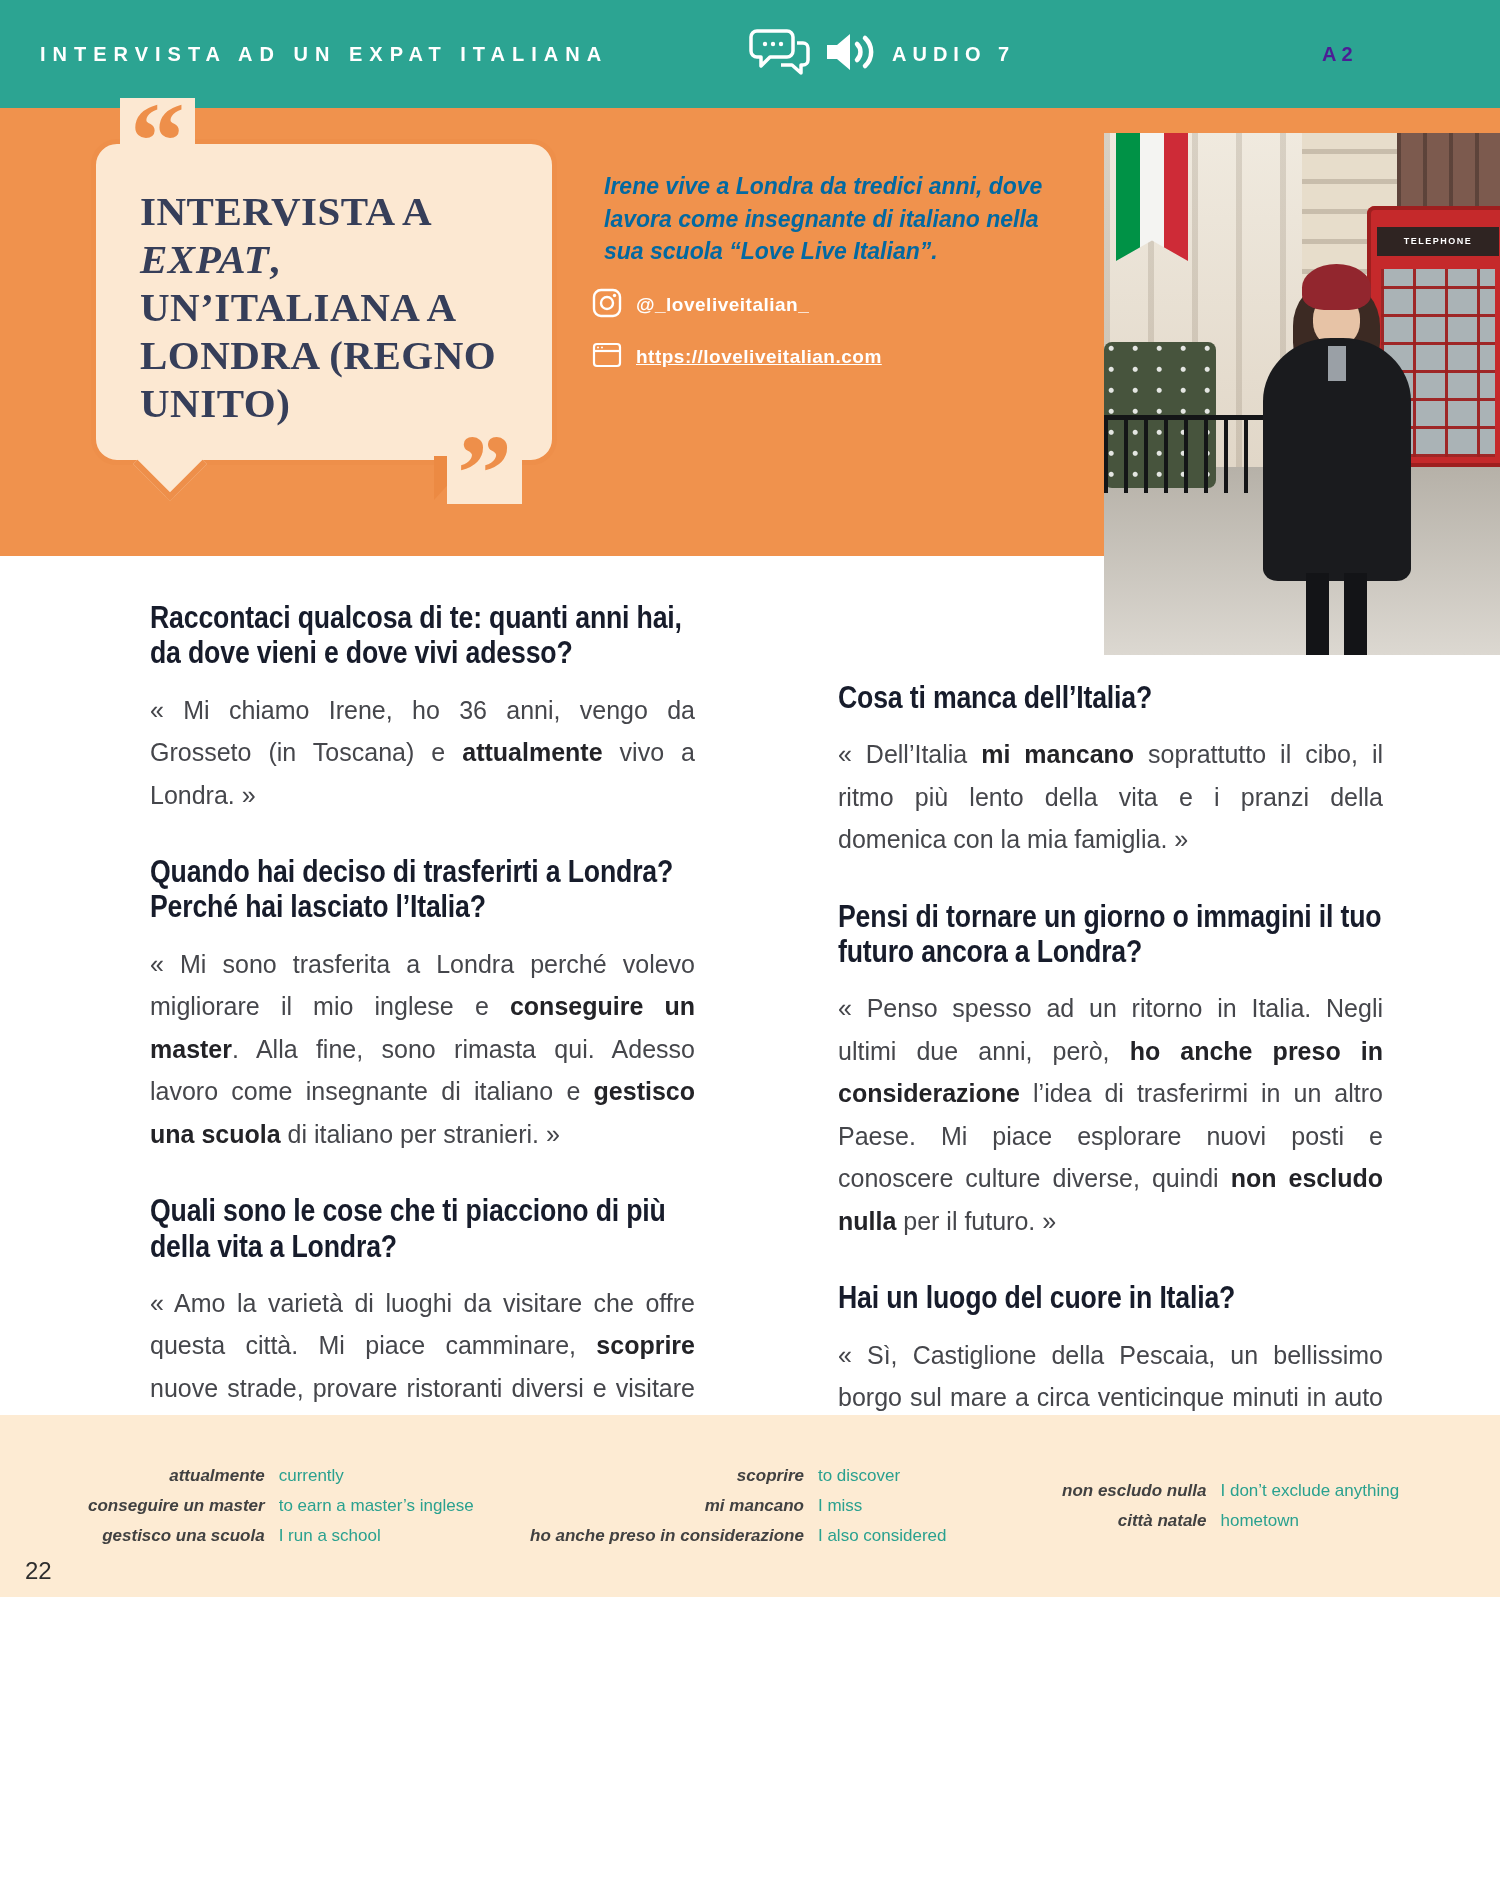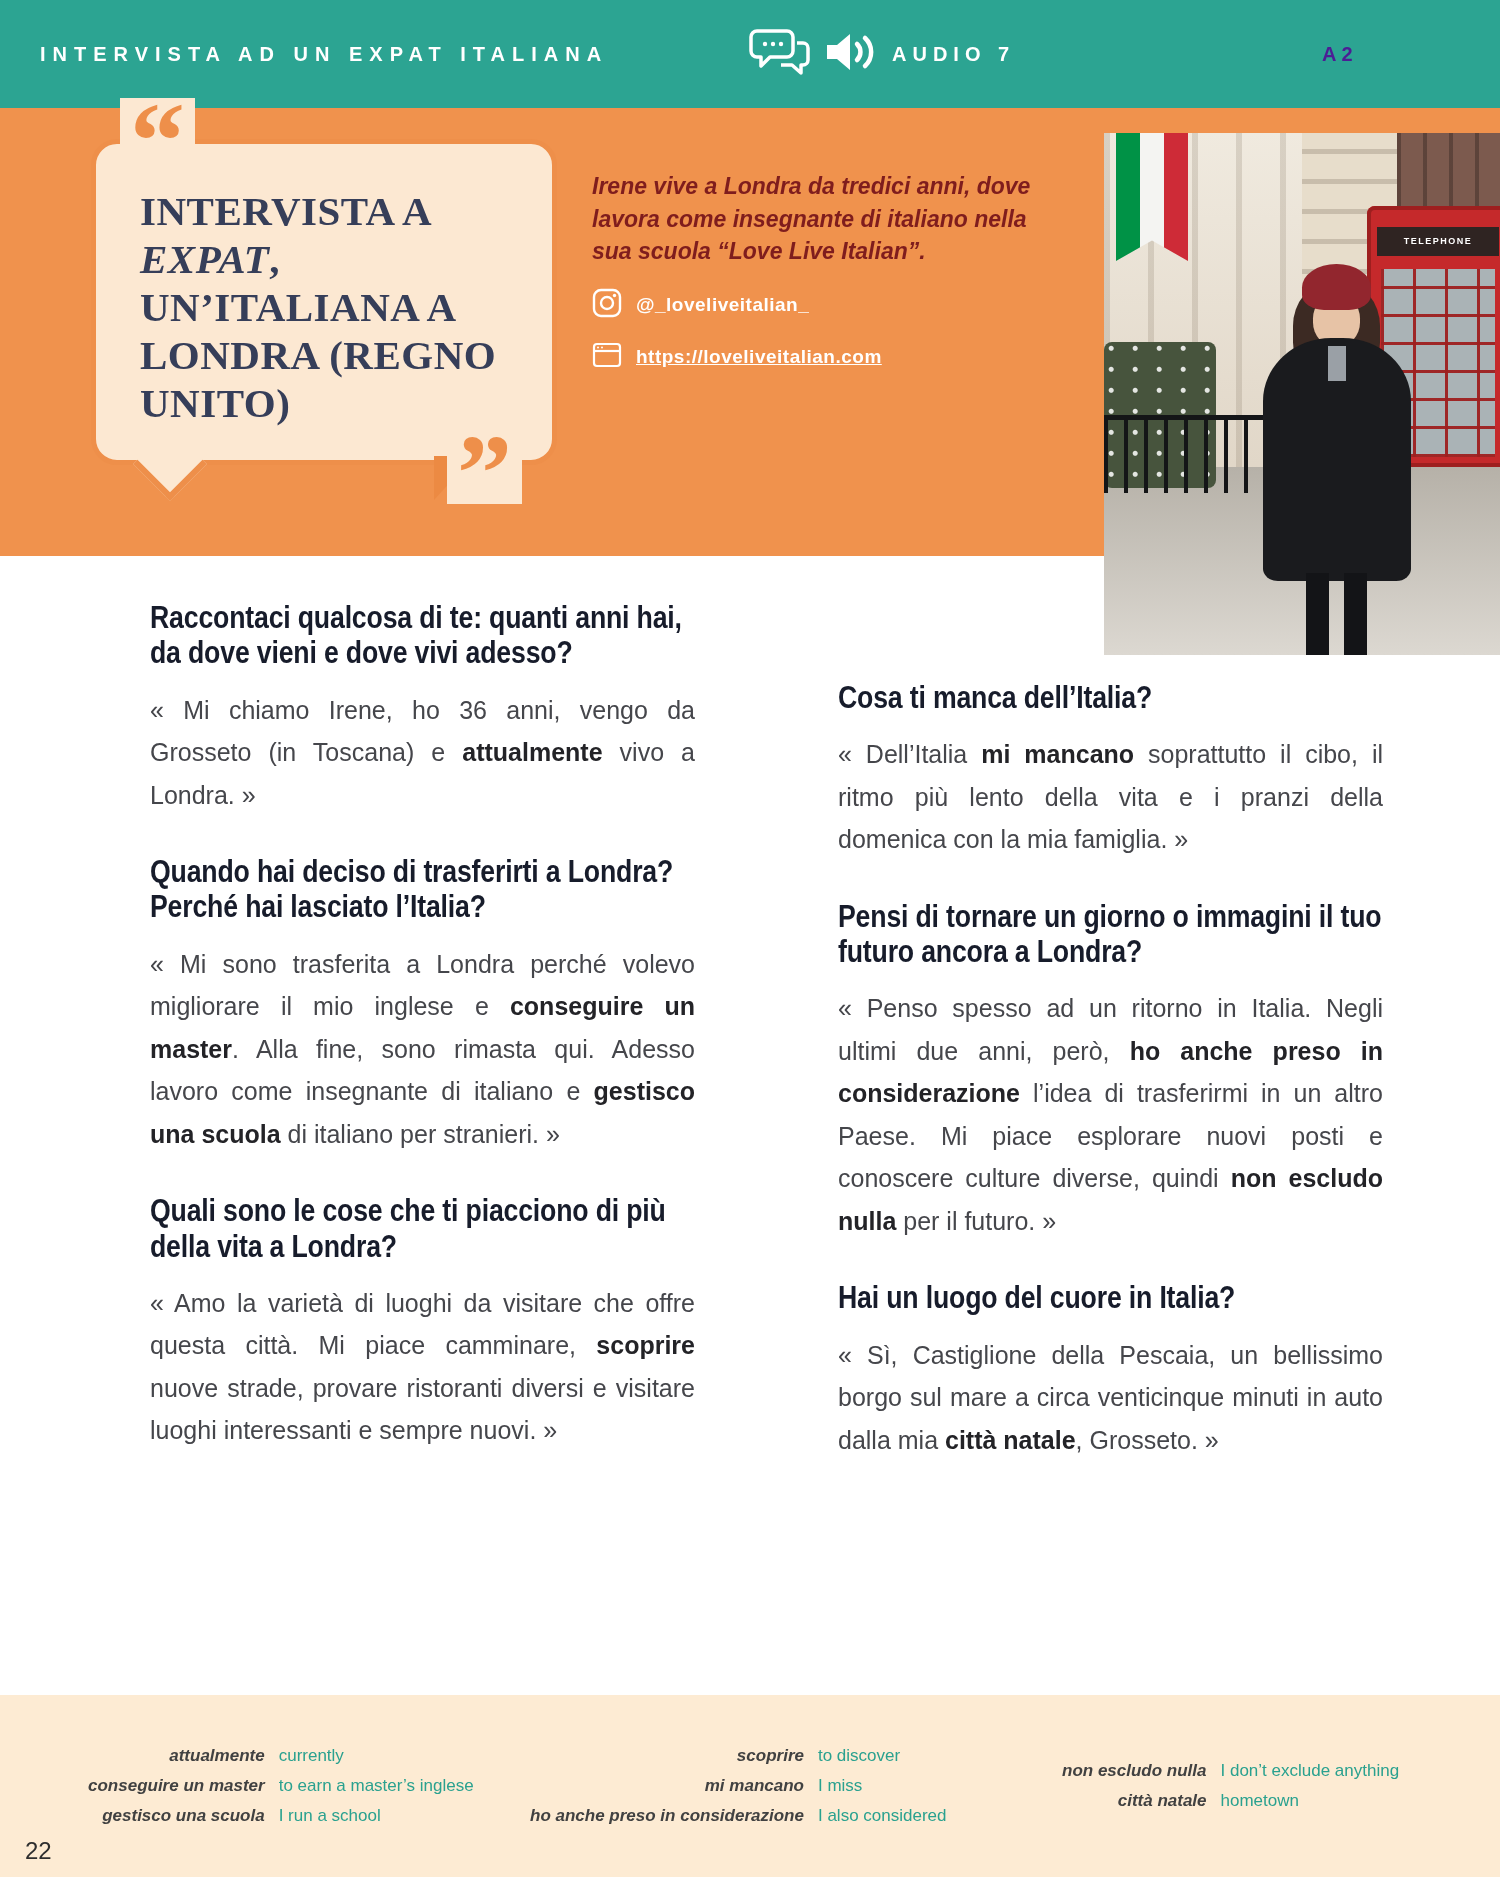--- a/index.html
+++ b/index.html
@@ -1,19 +1,19 @@
 <!DOCTYPE html>
 <html><head>
 <meta charset="utf-8">
 <style>
   * { box-sizing: border-box; margin: 0; padding: 0; }
   html,body { background:#ffffff; }
   .page {
     position: relative;
-    width: 1500px; height: 1877px;
+    width: 1500px; height: 1597px;
     background: #ffffff;
     overflow: hidden;
     font-family: "Liberation Sans", sans-serif;
   }
 
   
   .topbar {
     position: absolute; left:0; top:0; width:100%; height:108px;
     background:#2CA492;
   }
@@ -63,22 +63,22 @@
   }
   .tail-solid {
     position:absolute; left:338px; bottom:-40px; width:0; height:0;
     border-top:44px solid #EC8A43; border-right:40px solid transparent;
     z-index:1;
   }
 
   
   .hero-intro { position:absolute; left:592px; top:170px; width:455px; z-index:2; }
   .intro-text {
-    color:#7f1d1d; font-weight:700; font-style:italic;
-    font-size:23px; line-height:1.42;
+    color:#0369a1; font-weight:700; font-style:italic;
+    font-size:23px; line-height:1.42;margin-left:12px;
   }
   .social-row { display:flex; align-items:center; gap:14px; margin-top:20px; }
   .social-text { color:#fff; font-size:19px; font-weight:700; letter-spacing:0.5px; text-decoration:none; }
   a.site-link { text-decoration:underline; cursor:pointer; }
   a.ig-link { cursor:pointer; }
 
   
   .photo {
     position:absolute; left:1104px; top:133px; width:431px; height:522px;
     background:#cfc6b8; overflow:hidden; z-index:3;

